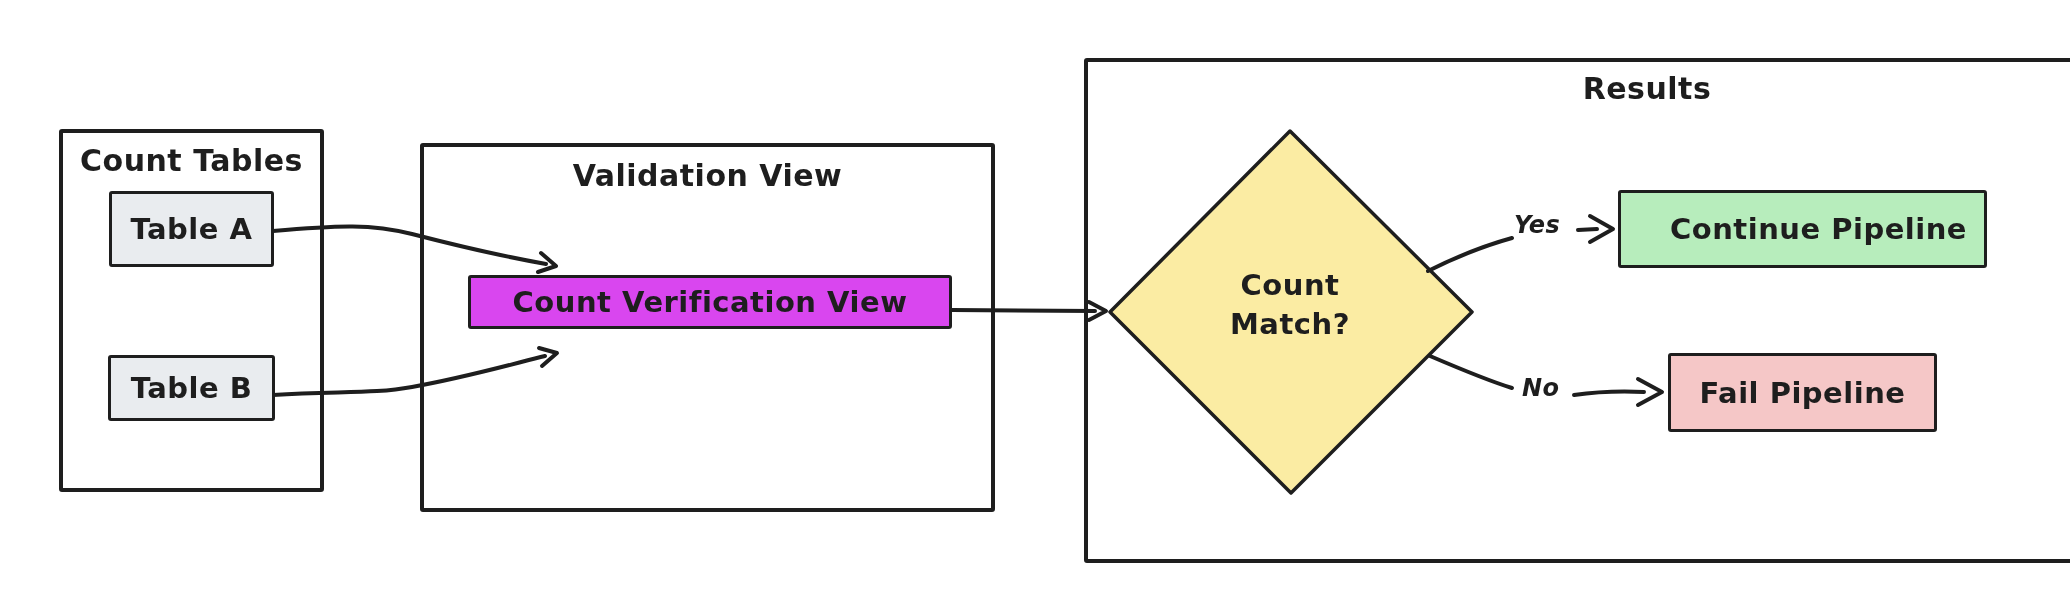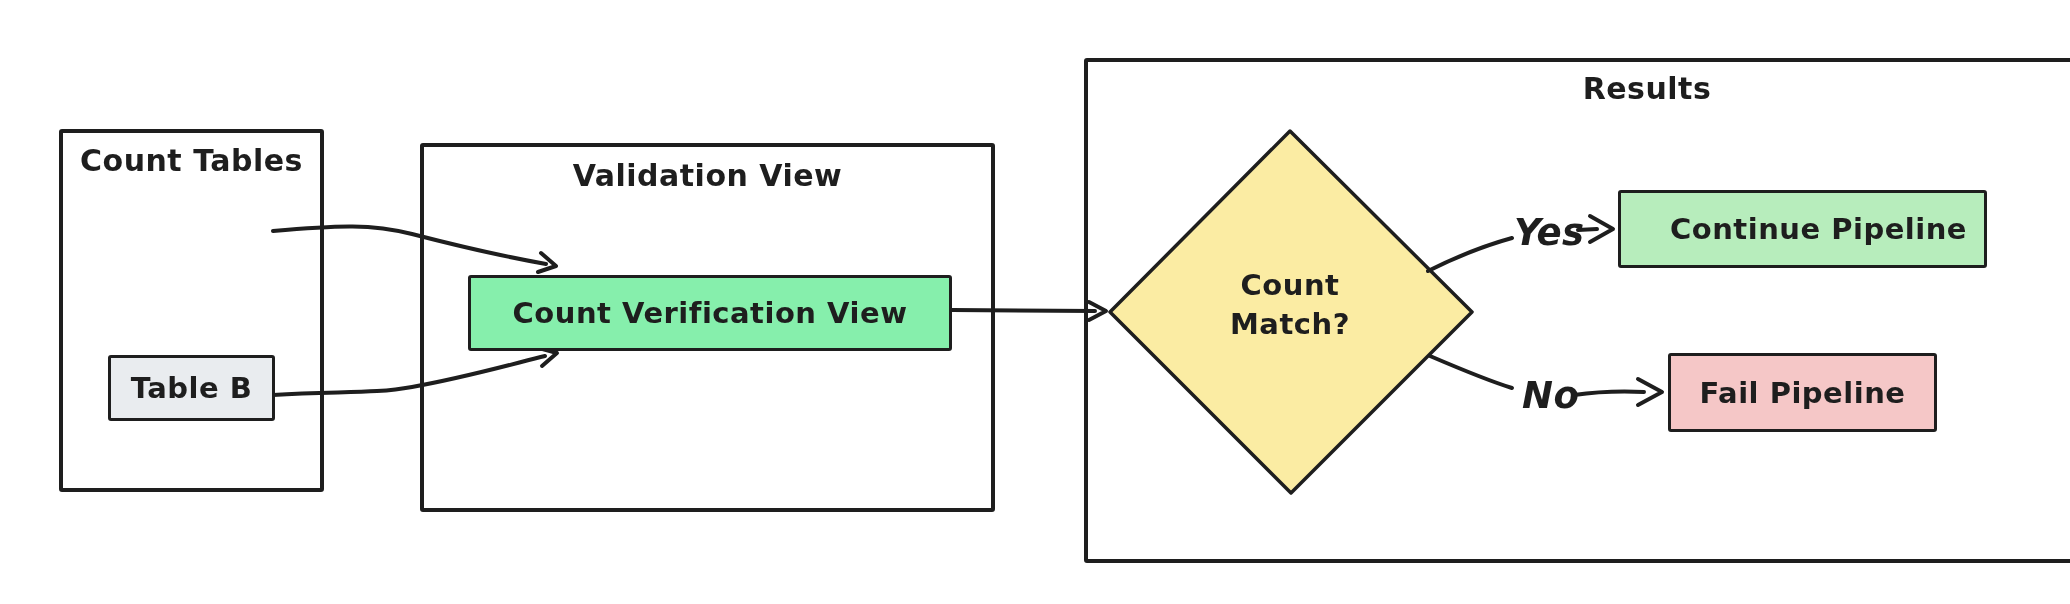--- a/index.html
+++ b/index.html
@@ -46,21 +46,21 @@
     left: 1180px; top: 266px;
     width: 220px;
     text-align: center;
     font-size: 29px;
     font-weight: 600;
     line-height: 39px;
     letter-spacing: 0.5px;
   }
   .edge-label {
     position: absolute;
-    font-size: 37px;
+    font-size: 24px;
     font-weight: 600;
     font-style: italic;
     letter-spacing: 0.5px;
     white-space: nowrap;
   }
   svg.wires {
     position: absolute;
     inset: 0;
     width: 2070px;
     height: 604px;
@@ -104,28 +104,31 @@
 
     <path class="edge" d="M1430,356 C1458,368 1486,380 1512,388"></path>
 
     <path class="edge" d="M1574,395 C1602,391 1624,391 1644,392"></path>
     <path class="edge" d="M1638,379 L1662,392 L1638,405"></path>
   </svg>
 
   <div class="group" style="left:59px; top:129px; width:265px; height:363px;">
     <div class="group-title" style="top:10px;">Count Tables</div>
   </div>
+  <div class="node" style="left: 109px; top: 191px; width: 165px; height: 76px; background-color: rgb(233, 236, 239);">
+    <span>Table A</span>
+  </div>
   <div class="node" style="left: 108px; top: 355px; width: 167px; height: 66px; background-color: rgb(233, 236, 239);">
     <span>Table B</span>
   </div>
 
   <div class="group" style="left:420px; top:143px; width:575px; height:369px;">
     <div class="group-title" style="top:11px;">Validation View</div>
   </div>
-  <div class="node" style="left: 468px; top: 275px; width: 484px; height: 76px; background-color: #86efac;">
+  <div class="node" style="left: 468px; top: 275px; width: 484px; height: 54px; background-color: #d946ef;">
     <span>Count Verification View</span>
   </div>
 
   <div class="group" style="left:1068px; top:58px; width:1126px; height:505px;margin-left:16px;">
     <div class="group-title" style="top:9px;">Results</div>
   </div>
 
   <div class="diamond-label">Count Match?</div>
 
   <div class="edge-label" style="left:1514px; top:211px;">Yes</div>

